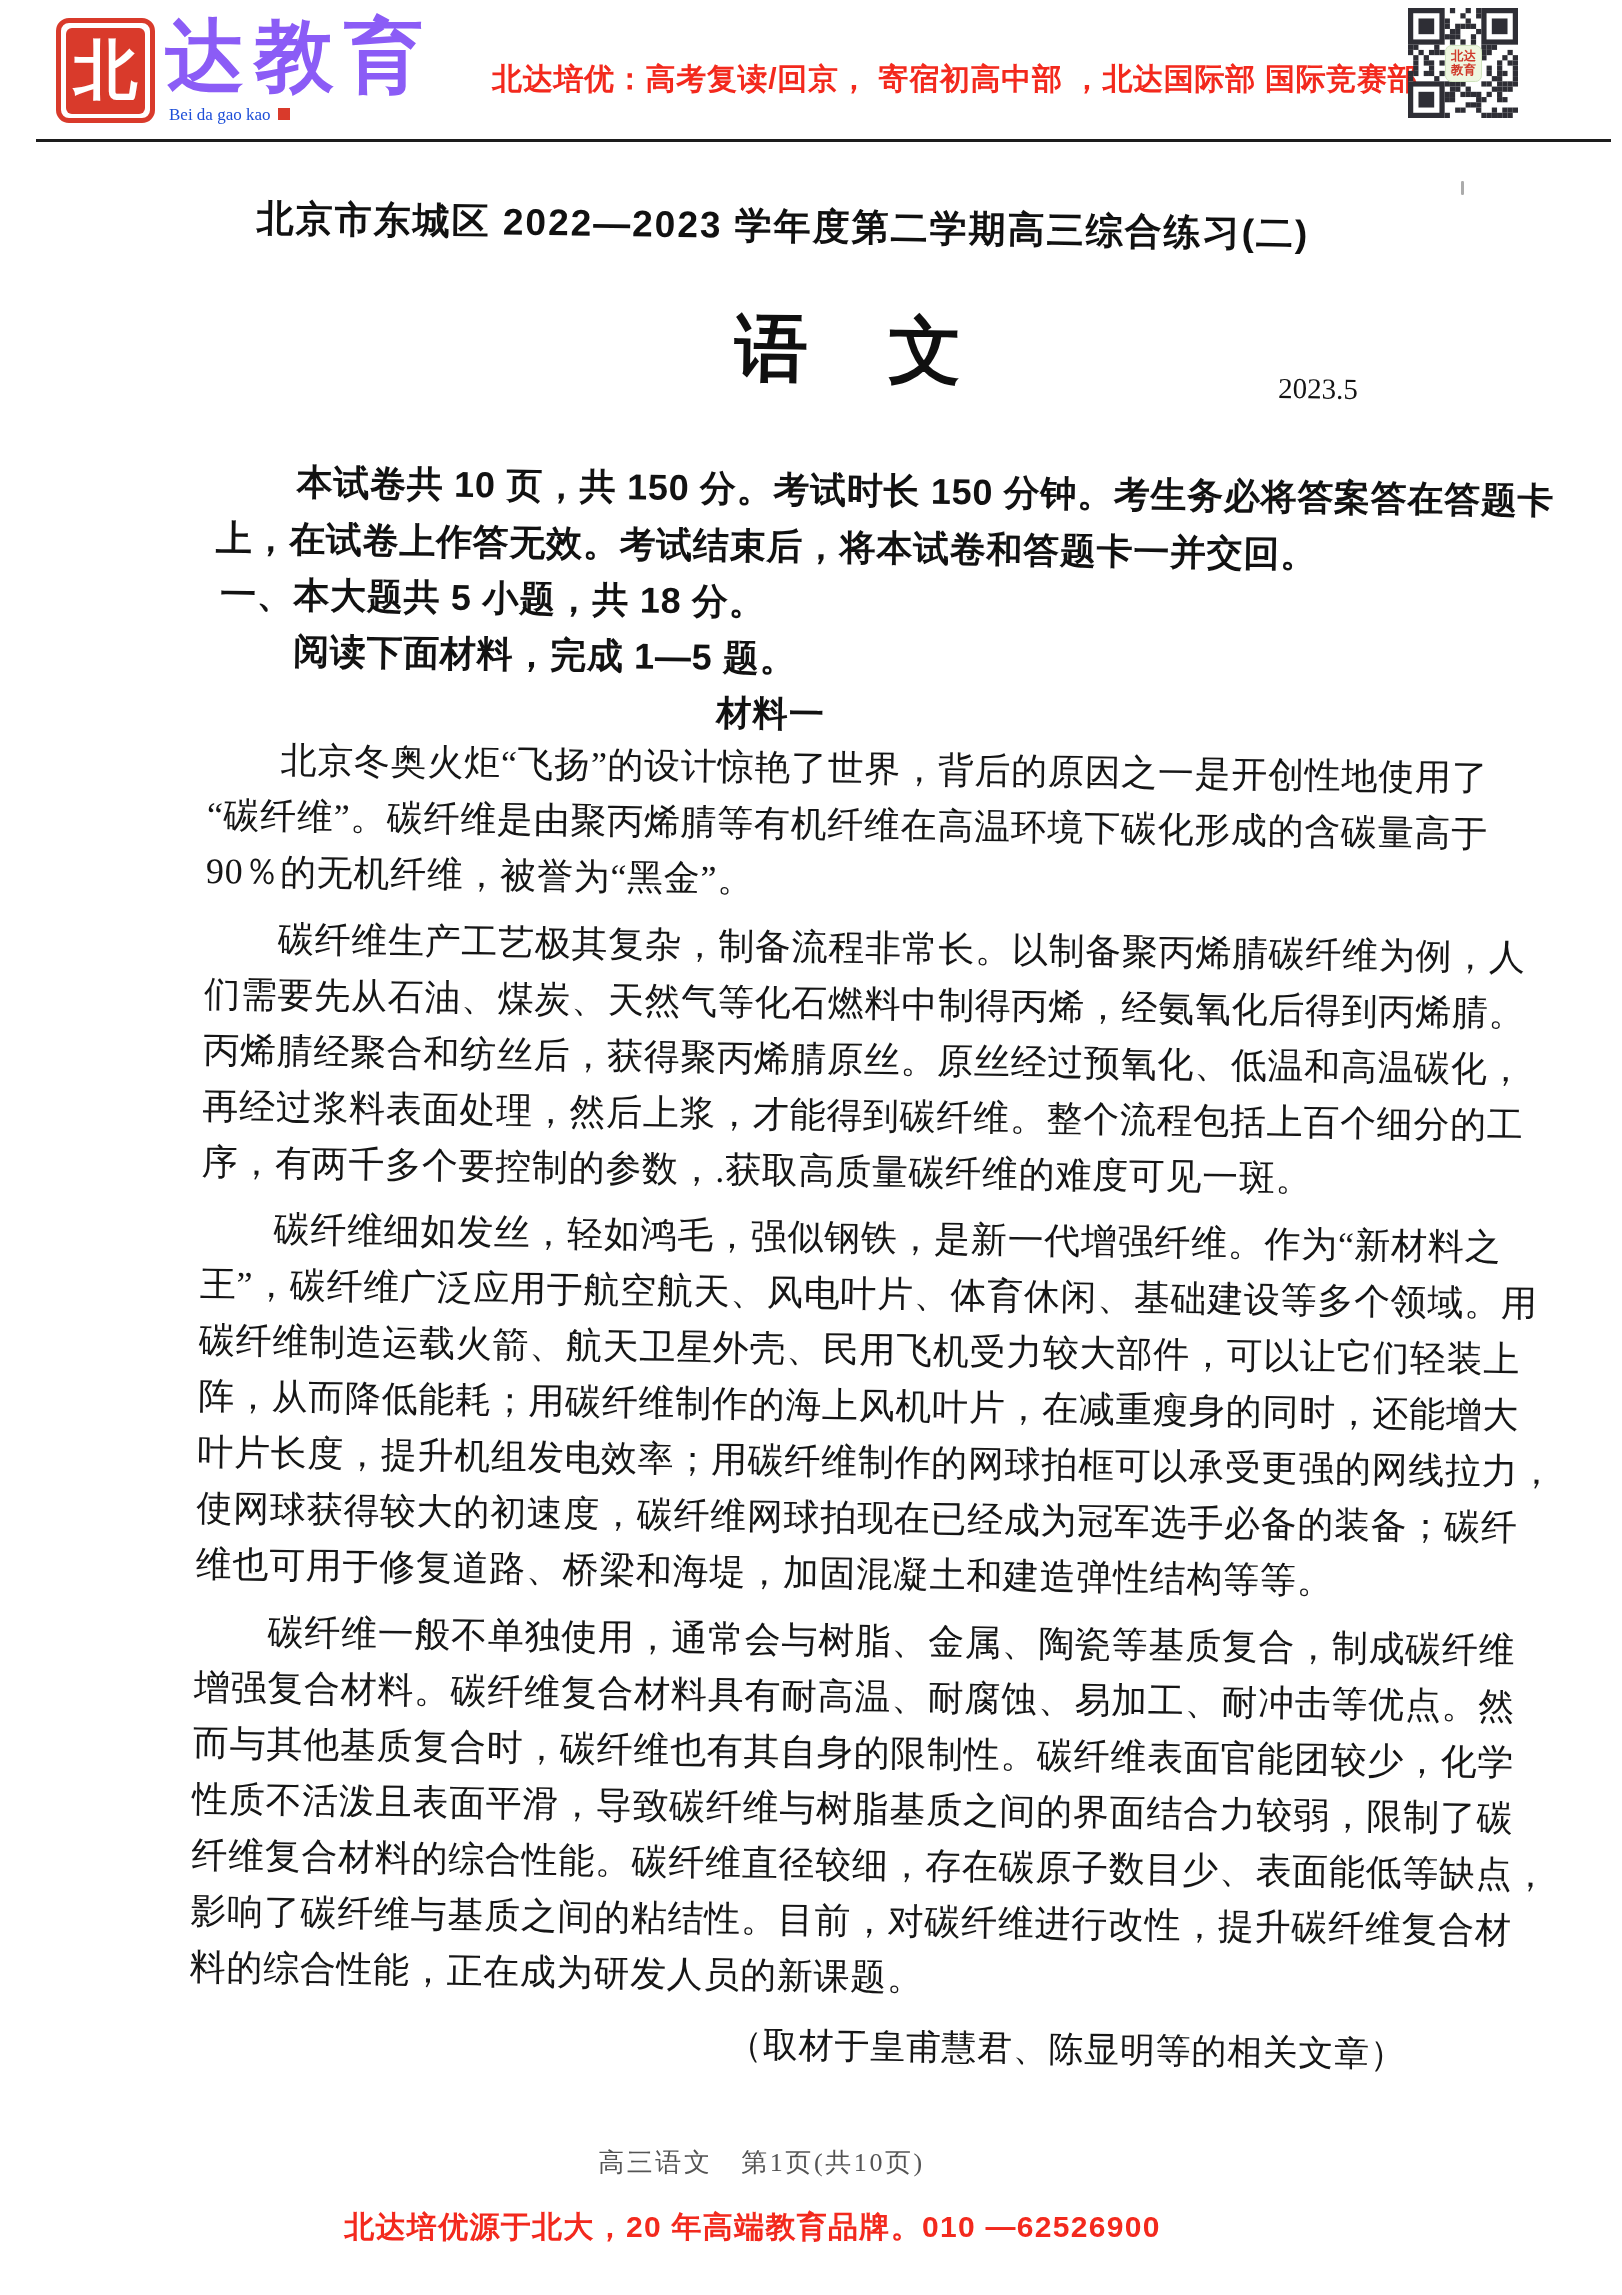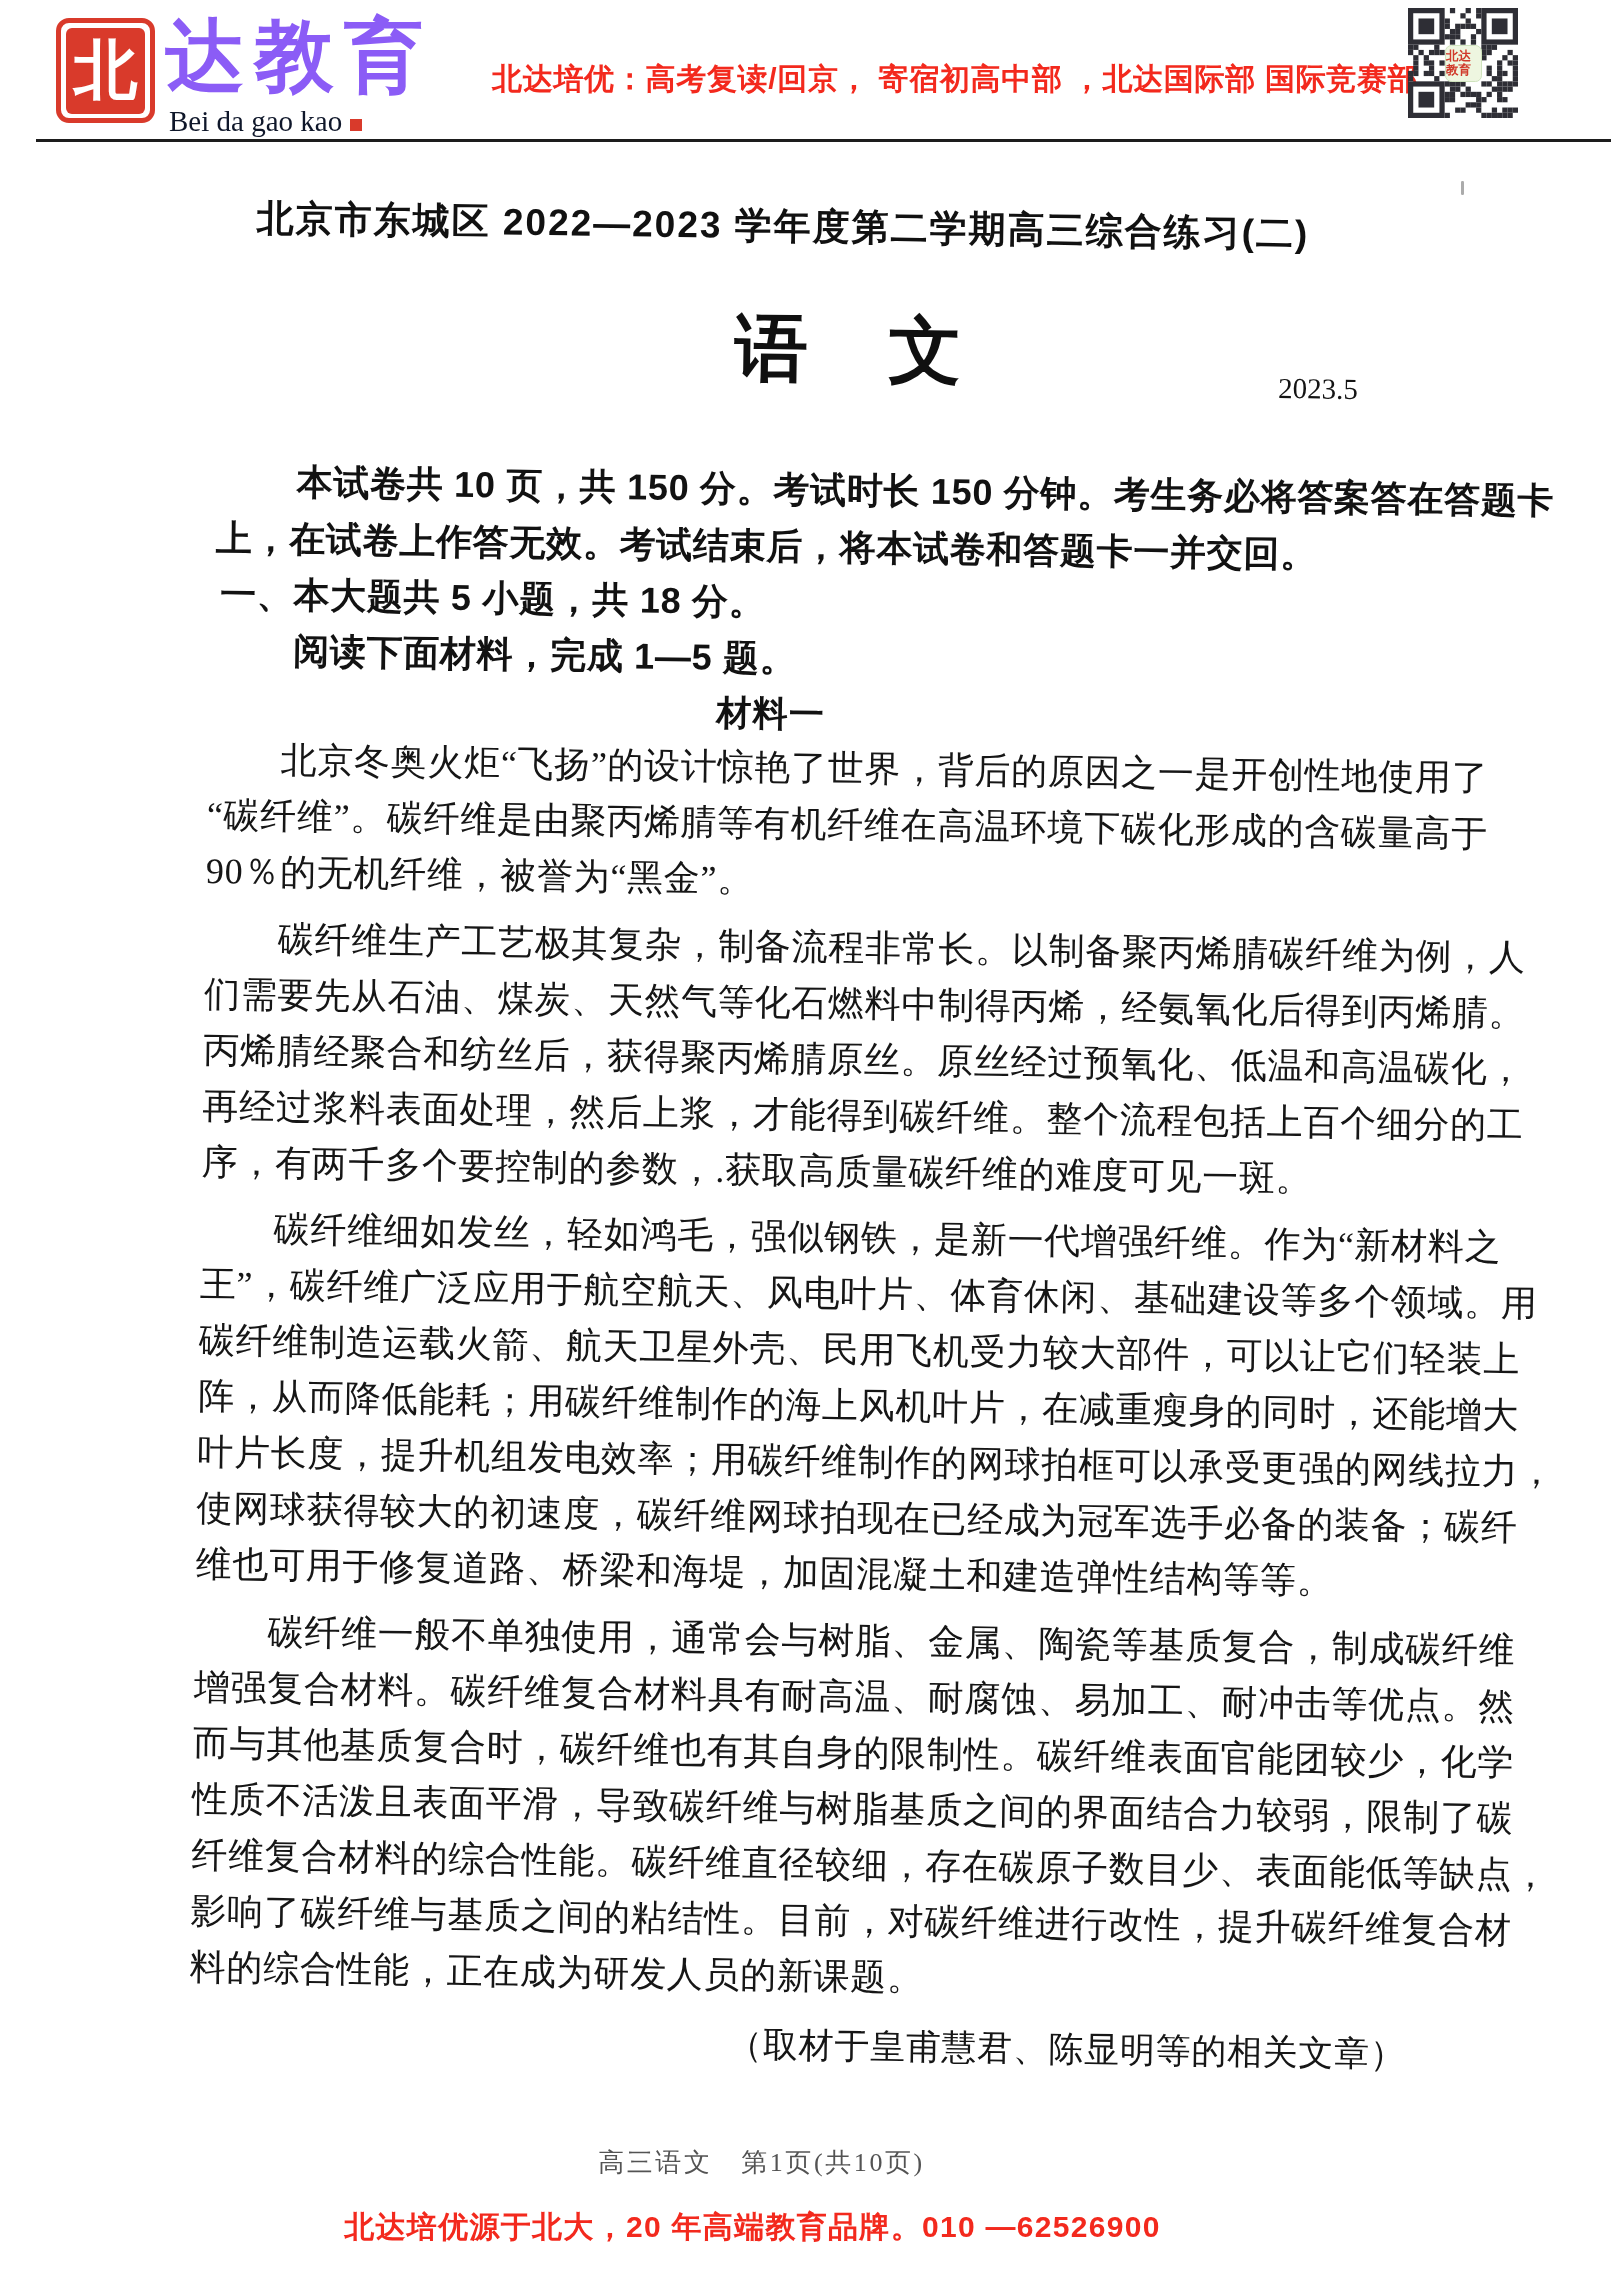--- a/index.html
+++ b/index.html
@@ -20,38 +20,38 @@
     width:100%;height:100%;background:#d93a2b;border-radius:5.9px;
     display:flex;align-items:center;justify-content:center;
     color:#ffffff;font-size:64px;font-weight:bold;line-height:1;
     font-family:"Liberation Serif","DejaVu Serif",serif;
   }
   .brand-name{
     left:165px;top:14.4px;font-size:79px;line-height:1.1;font-weight:bold;
     color:#8b5cf6;letter-spacing:10.5px;white-space:nowrap;
   }
   .brand-sub{
-    left:169px;top:105px;font-size:29px;color:#0f172a;white-space:nowrap;
+    left:169px;top:105px;font-size:17px;color:#1d4ed8;white-space:nowrap;
   }
   .brand-sub .sq{
     display:inline-block;width:11.8px;height:11.8px;background:#d93a2b;margin-left:7.9px;
   }
   .slogan{
     left:472px;top:59px;font-size:30px;font-weight:bold;color:#f3291d;
     font-family:"Liberation Sans","DejaVu Sans",sans-serif;
     white-space:nowrap;letter-spacing:0.7px;margin-left:20px;
   }
   .rule{left:36px;top:139px;width:1575px;height:3.3px;background:#1d1d1d;}
 
   .qr{left:1408px;top:7.9px;width:110px;height:110px;}
   .qr svg{display:block;}
   .qr-label{
     position:absolute;left:37px;top:37px;width:35px;height:35px;
     background:#eef6e0;border:0.7px solid #cfe3bd;border-radius:6.5px;
-    display:flex;flex-direction:column;justify-content:center;
+    display:flex;flex-direction:column;align-items:center;justify-content:center;
     font-size:12.4px;line-height:14.4px;font-weight:bold;color:#d03a2b;
     font-family:"Liberation Serif","DejaVu Serif",serif;
   }
   .tick{left:1461px;top:181px;width:2.6px;height:14.4px;background:#ababab;border-radius:1.3px;}
 
   
   .skew{
     left:0;top:0;width:1623px;height:2159px;
     transform:rotate(0.85deg);transform-origin:275px 196px;
   }

